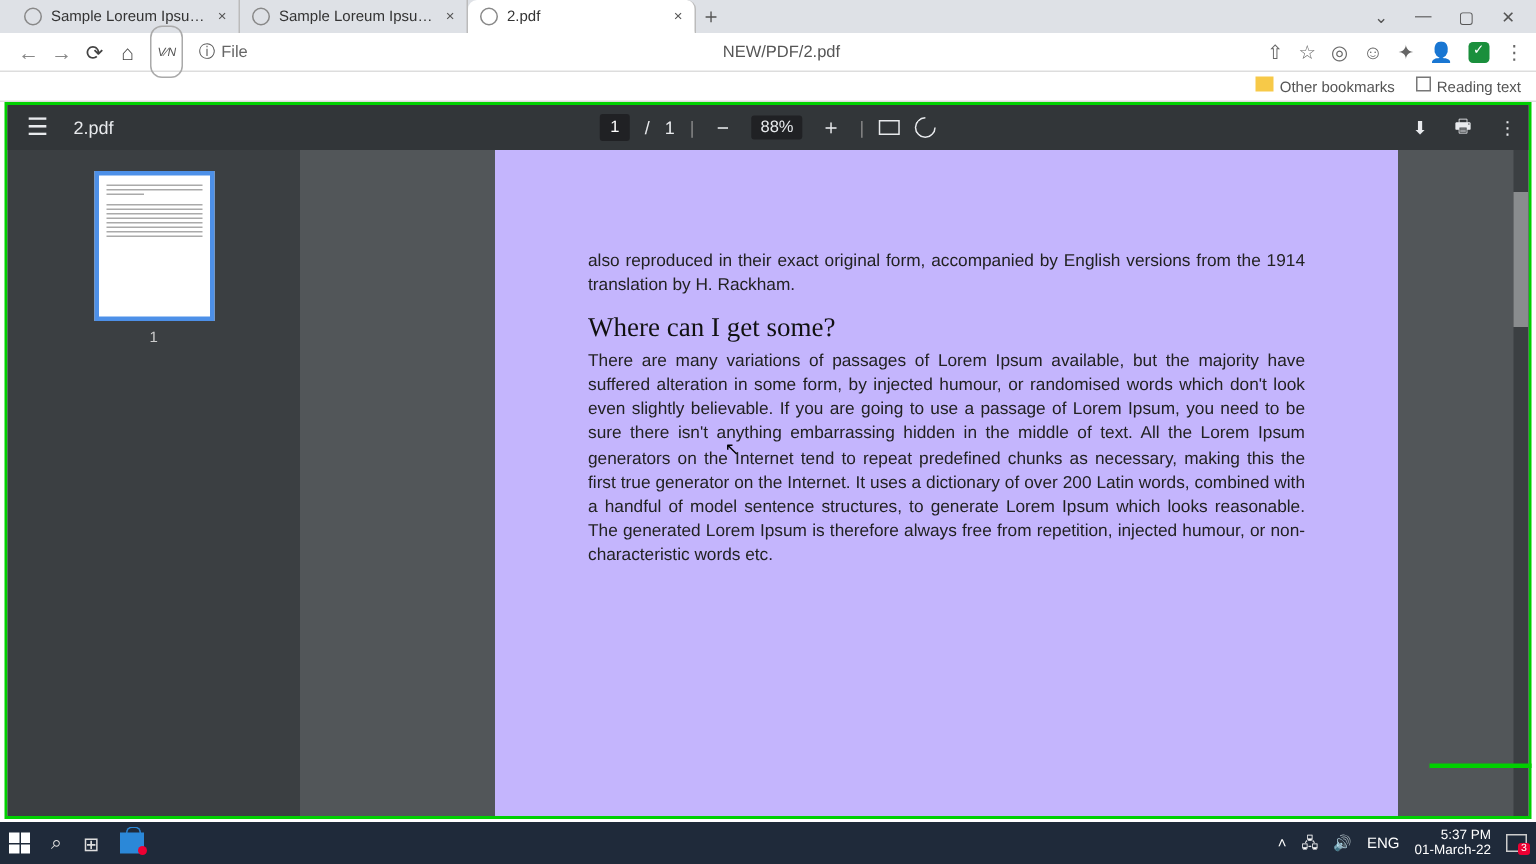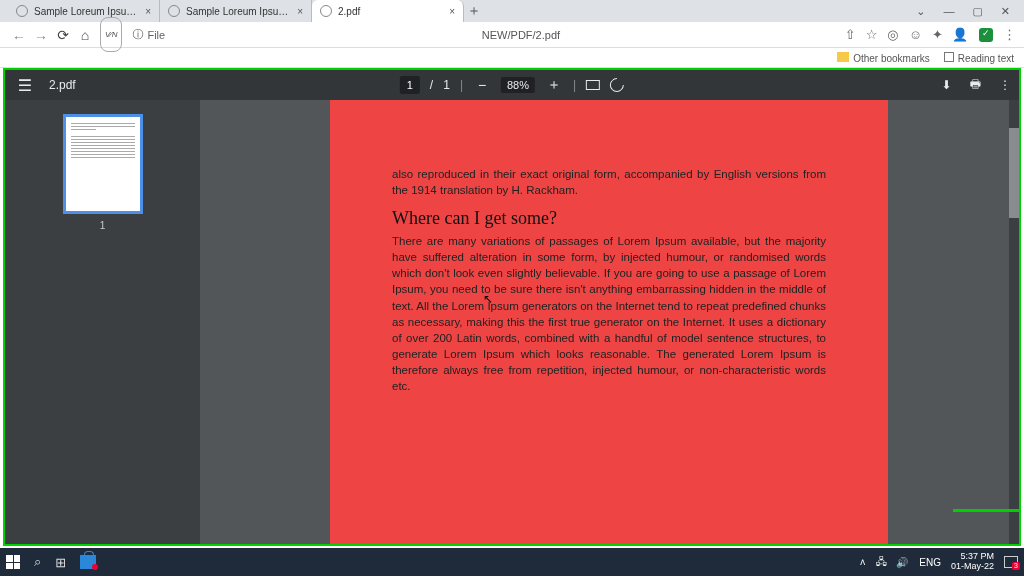--- a/index.html
+++ b/index.html
@@ -50,21 +50,21 @@
 .fit-icon { width: 14px; height: 10px; border: 1.5px solid #e8eaed; position: relative; }
 .rotate-icon { width: 14px; height: 14px; border: 1.5px solid #e8eaed; border-radius: 50%; border-top-color: transparent; transform: rotate(45deg); }
 
 
 .viewer-body { flex: 1; display: flex; overflow: hidden; }
 .thumb-panel { width: 195px; background: #3b3f42; padding: 14px 0; text-align: center; }
 .thumb { width: 80px; height: 100px; background: #fff; margin: 0 auto; border: 3px solid #4d90e8; padding: 6px 5px; text-align: left; }
 .thumb-line { height: 1px; background: #aaa; margin-bottom: 2px; }
 .thumb-label { color: #ccc; font-size: 10px; margin-top: 6px; }
 .doc-area { flex: 1; background: #525659; position: relative; overflow: hidden; }
-.page { position: absolute; top: 0; left: 130px; width: 558px; bottom: 0; background: #ef4444; padding: 66px 62px 4px 62px; }
+.page { position: absolute; top: 0; left: 130px; width: 602px; bottom: 0; background: #c4b5fd; padding: 66px 62px 4px 62px; }
 .page-scroll { position: absolute; right: 0; top: 0; width: 10px; height: 100%; background: #3b3f42; }
 .page-scroll-thumb { position: absolute; top: 28px; width: 10px; height: 90px; background: #898c8e; }
 .page p.lead { font-size: 11.5px; color: #222; text-align: justify; line-height: 1.4; margin-bottom: 10px; }
 .page h2 { font-family: Georgia, serif; font-weight: normal; font-size: 18px; color: #111; margin: 10px 0 4px 0; }
 .page p.body { font-size: 11.5px; color: #222; text-align: justify; line-height: 1.4; }
 .cursor { position: absolute; top: 192px; left: 283px; font-size: 12px; color: #000; pointer-events: none; }
 .green-cursor-edge { position: absolute; right: 3px; bottom: 64px; width: 68px; height: 3px; background: #00d000; }
 
 
 .taskbar { position: absolute; bottom: 0; left: 0; right: 0; height: 28px; background: #1f2a3a; display: flex; align-items: center; padding: 0 6px; color: #fff; font-size: 10px; }
@@ -208,19 +208,19 @@
         <span class="dot"></span>
       </span>
   </div>
   <div class="tb-right2">
     <span>˄</span>
     <span>🖧</span>
     <span>🔊</span>
     <span>ENG</span>
     <div class="clock">
       <div>5:37 PM</div>
-      <div>01-May-22</div>
+      <div>01-March-22</div>
     </div>
     <span class="notif">
         <span class="badge">3</span>
       </span>
   </div>
 </div>
 
 </body></html>

